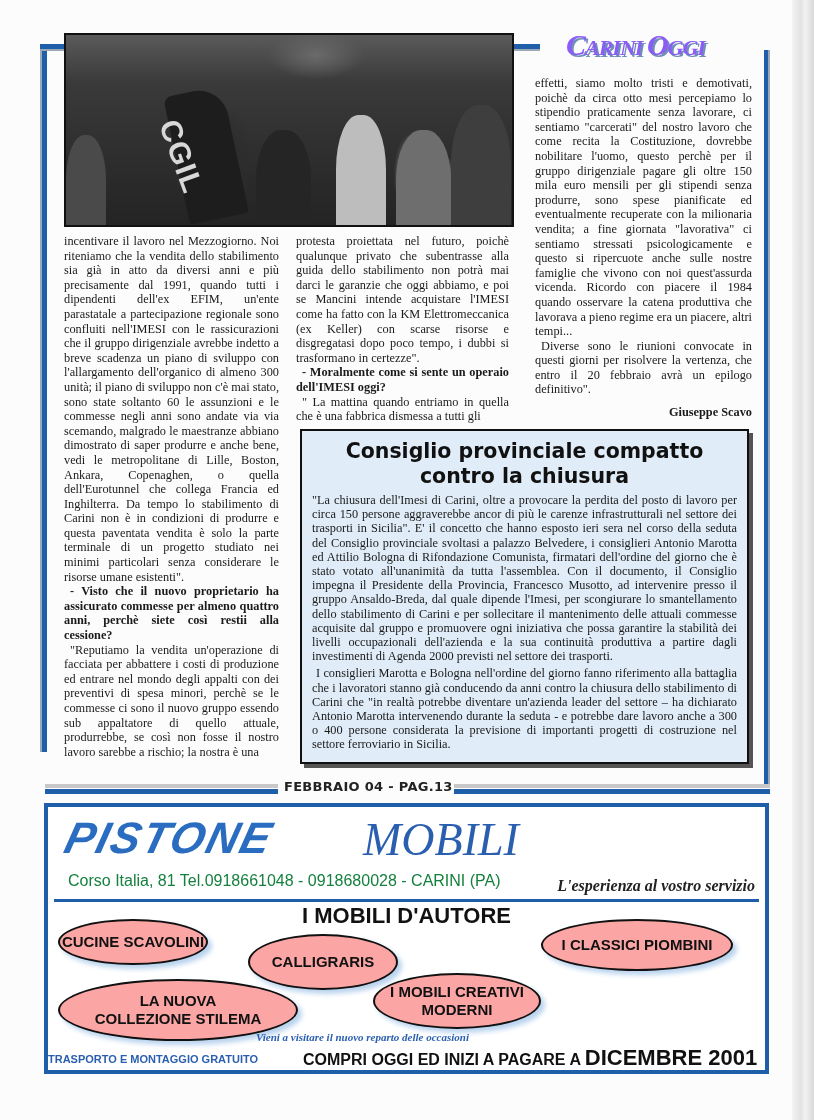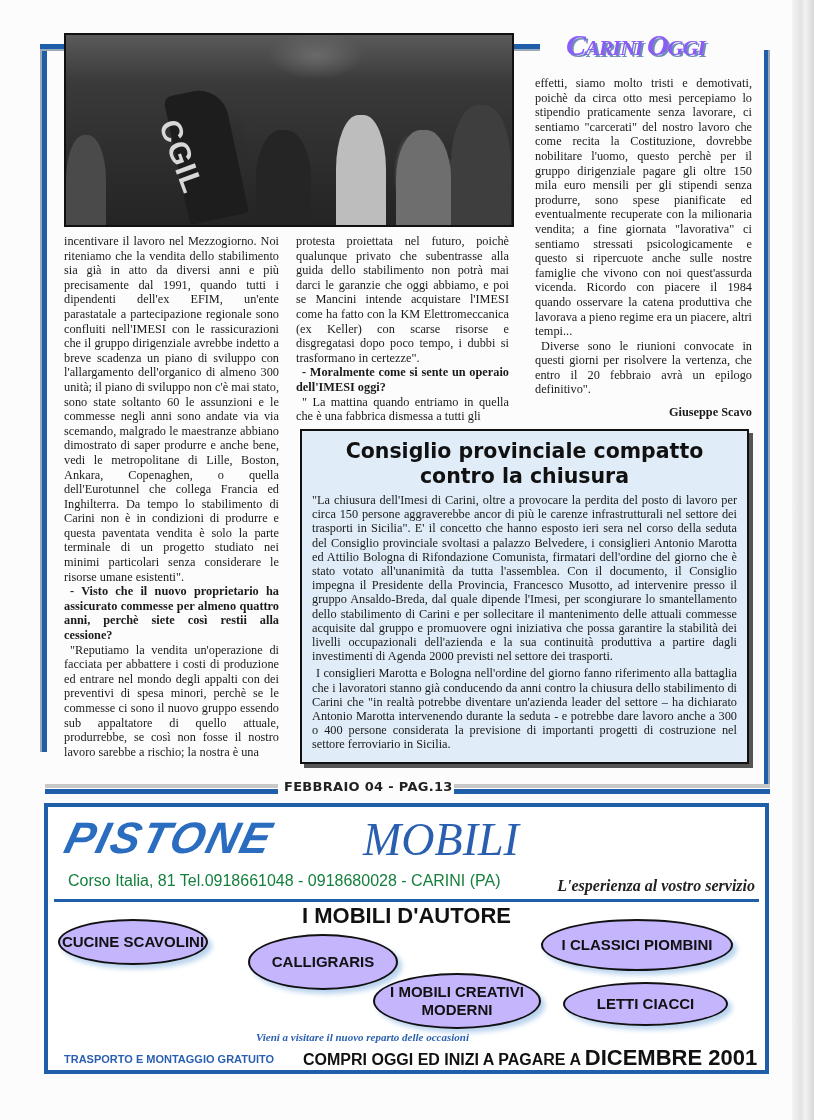--- a/index.html
+++ b/index.html
@@ -75,27 +75,27 @@
     transform: skewX(-14deg); }
   .ad-mobili { position: absolute; left: 315px; top: 6px; font-family: "Liberation Serif", serif;
     font-style: italic; font-size: 46px; color: #2a5fb0; }
   .ad-address { position: absolute; left: 20px; top: 65px; font-family: "Liberation Sans", sans-serif;
     font-size: 16px; color: #15803d; }
   .ad-slogan { position: absolute; right: 10px; top: 70px; font-family: "Liberation Serif", serif;
     font-style: italic; font-weight: bold; font-size: 16px; color: #222; }
   .ad-rule { position: absolute; left: 6px; right: 6px; top: 92px; height: 3px; background: #1f5ea8; }
   .ad-heading { position: absolute; left: 0; right: 0; top: 96px; text-align: center;
     font-family: "Liberation Sans", sans-serif; font-weight: bold; font-size: 22px; color: #111; }
-  .oval { position: absolute; border: 2px solid #111; border-radius: 50%; background: #c4b5fd;
+  .oval { position: absolute; border: 2px solid #111; border-radius: 50%; background: #fca5a5;
     display: flex; align-items: center; justify-content: center; text-align: center;
     font-family: "Liberation Sans", sans-serif; font-weight: bold; font-size: 15px; line-height: 18px;
     color: #111; box-shadow: 4px 4px 5px #b9d3ee; }
   .ad-visit { position: absolute; left: 208px; top: 224px; font-family: "Liberation Serif", serif;
     font-style: italic; font-weight: bold; font-size: 11px; color: #2a5fb0; }
-  .ad-transport { position: absolute; left: 16px; top: 246px; font-family: "Liberation Sans", sans-serif;
+  .ad-transport { position: absolute; left: 0; top: 246px; font-family: "Liberation Sans", sans-serif;
     font-weight: bold; font-size: 11px; color: #2a5fb0; }
   .ad-promo { position: absolute; left: 255px; top: 238px; font-family: "Liberation Sans", sans-serif;
     font-weight: bold; font-size: 16px; color: #111; white-space: nowrap; }
   .ad-promo .big { font-size: 22px; }
 </style>
 </head>
 <body>
 
 <div class="page-edge"></div>
 
@@ -159,23 +159,23 @@
 
   <div class="oval" style="left:10px;top:112px;width:150px;height:46px;">
       <span>CUCINE SCAVOLINI</span>
     </div>
   <div class="oval" style="left:200px;top:127px;width:150px;height:56px;">
       <span>CALLIGRARIS</span>
     </div>
   <div class="oval" style="left:493px;top:112px;width:192px;height:52px;">
       <span>I CLASSICI PIOMBINI</span>
     </div>
+  <div class="oval" style="left:10px;top:172px;width:240px;height:62px;">
+      <span style="max-width:170px;display:block;">LA NUOVA COLLEZIONE STILEMA</span>
+    </div>
   <div class="oval" style="left:325px;top:166px;width:168px;height:56px;">
       <span style="max-width:140px;display:block;">I MOBILI  CREATIVI MODERNI</span>
-    </div>
-  <div class="oval" style="left:515px;top:175px;width:165px;height:44px;">
-      <span>LETTI CIACCI</span>
     </div>
 
   <div class="ad-visit">Vieni a visitare il nuovo reparto delle occasioni</div>
   <div class="ad-transport">TRASPORTO E MONTAGGIO GRATUITO</div>
   <div class="ad-promo"><span>COMPRI OGGI ED INIZI A PAGARE A </span><span class="big">DICEMBRE 2001</span></div>
 </div>
 
 </body></html>

